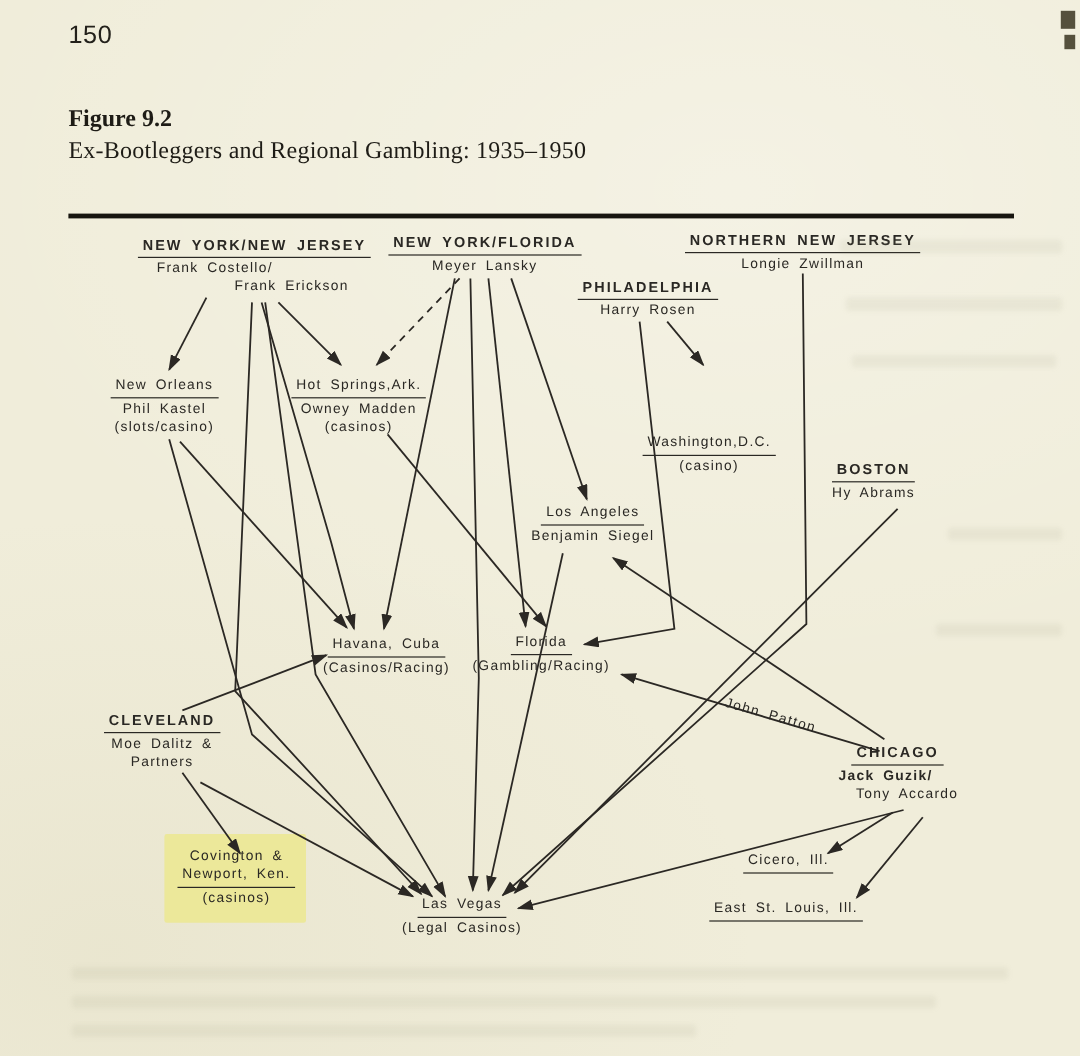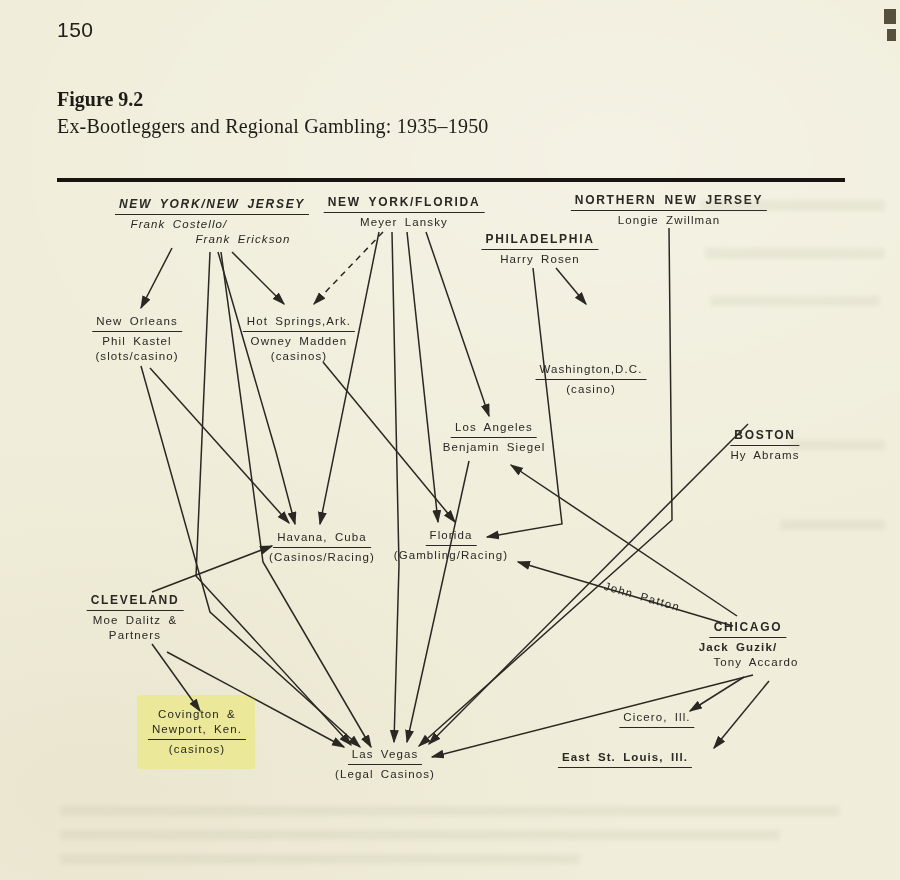--- a/index.html
+++ b/index.html
@@ -69,21 +69,21 @@
           <polyline points="744,677 690,711" fill="none" stroke="#2b2824" stroke-width="1.5" marker-end="url(#arrowhead)"></polyline>
           <polyline points="769,681 714,748" fill="none" stroke="#2b2824" stroke-width="1.5" marker-end="url(#arrowhead)"></polyline>
           <polyline points="150,368 289,523" fill="none" stroke="#2b2824" stroke-width="1.5" marker-end="url(#arrowhead)"></polyline>
           <polyline points="141,366 210,612 360,747" fill="none" stroke="#2b2824" stroke-width="1.5" marker-end="url(#arrowhead)"></polyline>
           <polyline points="152,592 272,546" fill="none" stroke="#2b2824" stroke-width="1.5" marker-end="url(#arrowhead)"></polyline>
           <polyline points="152,644 200,711" fill="none" stroke="#2b2824" stroke-width="1.5" marker-end="url(#arrowhead)"></polyline>
           <polyline points="167,652 344,747" fill="none" stroke="#2b2824" stroke-width="1.5" marker-end="url(#arrowhead)"></polyline>
         </g>
     </svg>
     <div id="node-layer">
-        <div class="node" style="left: 212px; top: 197px; font-style: italic;">
+        <div class="node" style="left: 212px; top: 197px;">
           <span class="nline caps u"><span class="txt">NEW YORK/NEW JERSEY</span></span>
           <span class="nline name"><span class="txt" style="left: -33px;">Frank Costello/</span></span>
           <span class="nline name"><span class="txt" style="left: 31px;">Frank Erickson</span></span>
         </div>
         <div class="node" style="left: 404px; top: 195px;">
           <span class="nline caps u"><span class="txt">NEW YORK/FLORIDA</span></span>
           <span class="nline name"><span class="txt">Meyer Lansky</span></span>
         </div>
         <div class="node" style="left: 669px; top: 193px;">
           <span class="nline caps u"><span class="txt">NORTHERN NEW JERSEY</span></span>
@@ -100,21 +100,21 @@
         </div>
         <div class="node" style="left: 299px; top: 314px;">
           <span class="nline place u"><span class="txt">Hot Springs,Ark.</span></span>
           <span class="nline name"><span class="txt">Owney Madden</span></span>
           <span class="nline name"><span class="txt">(casinos)</span></span>
         </div>
         <div class="node" style="left: 591px; top: 314px; margin-top: 48px;">
           <span class="nline place u"><span class="txt">Washington,D.C.</span></span>
           <span class="nline name"><span class="txt">(casino)</span></span>
         </div>
-        <div class="node" style="left: 765px; top: 384px; margin-top: 44px;">
+        <div class="node" style="left: 728px; top: 384px;">
           <span class="nline caps u"><span class="txt">BOSTON</span></span>
           <span class="nline name"><span class="txt">Hy Abrams</span></span>
         </div>
         <div class="node" style="left: 494px; top: 420px;">
           <span class="nline place u"><span class="txt">Los Angeles</span></span>
           <span class="nline name"><span class="txt">Benjamin Siegel</span></span>
         </div>
         <div class="node" style="left: 322px; top: 530px;">
           <span class="nline place u"><span class="txt">Havana, Cuba</span></span>
           <span class="nline name"><span class="txt">(Casinos/Racing)</span></span>
@@ -138,21 +138,21 @@
           <span class="nline name u"><span class="txt">Newport, Ken.</span></span>
           <span class="nline name"><span class="txt">(casinos)</span></span>
         </div>
         <div class="node" style="left: 385px; top: 747px;">
           <span class="nline place u"><span class="txt">Las Vegas</span></span>
           <span class="nline name"><span class="txt">(Legal Casinos)</span></span>
         </div>
         <div class="node" style="left: 657px; top: 710px;">
           <span class="nline place u"><span class="txt">Cicero, Ill.</span></span>
         </div>
-        <div class="node" style="left: 625px; top: 750px; font-weight: bold;">
+        <div class="node" style="left: 655px; top: 750px;">
           <span class="nline place u"><span class="txt">East St. Louis, Ill.</span></span>
         </div>
       </div>
     <div id="edge-label" class="edge-label" style="left: 606px; top: 580px; transform: rotate(16deg);">John Patton</div>
   </div>
 
   <div class="corner-mark" style="left:884px;top:9px;width:12px;height:15px"></div>
   <div class="corner-mark" style="left:887px;top:29px;width:9px;height:12px"></div>
   <div class="smudge" style="left:700px;top:200px;width:185px;height:11px"></div>
   <div class="smudge" style="left:705px;top:248px;width:180px;height:11px"></div>

